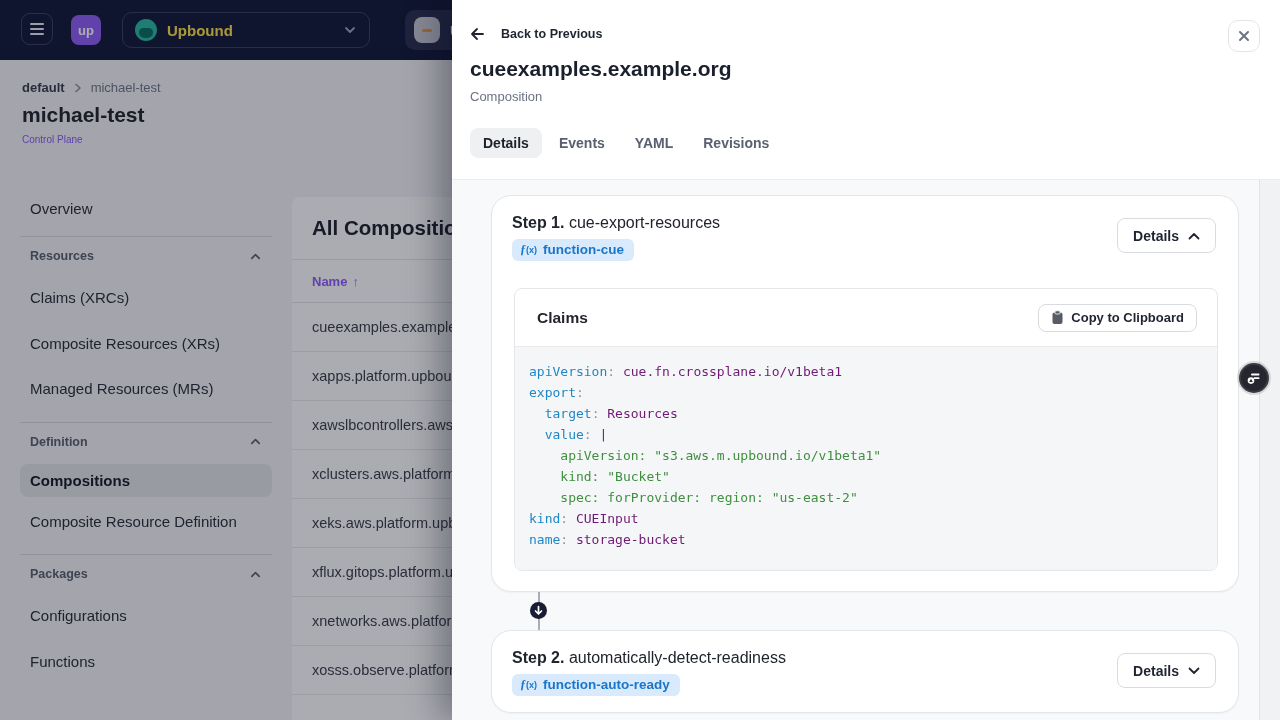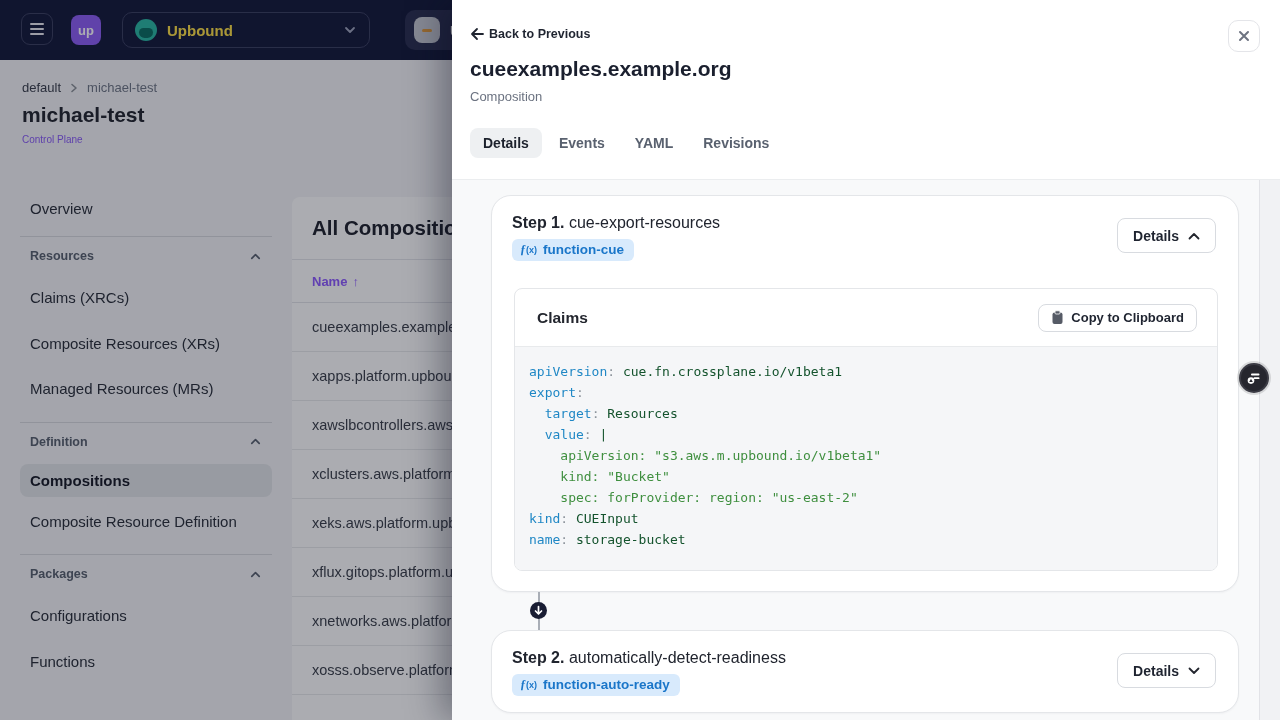--- a/index.html
+++ b/index.html
@@ -15,21 +15,21 @@
   .org-avatar { width: 22px; height: 22px; border-radius: 50%; background: #2bb8a3; position: relative; overflow: hidden; flex: none; }
   .org-avatar:after { content: ""; position: absolute; left: 4px; top: 9px; width: 14px; height: 10px; background: #0c6e62; border-radius: 7px 7px 9px 9px; }
   .org-name { color: #fde047; font-size: 15px; font-weight: 700; flex: 1; }
   .acct-pill { position: absolute; left: 405px; top: 10px; width: 120px; height: 40px; border-radius: 10px; background: #2b3051; display: flex; align-items: center; padding: 0 9px; gap: 10px; cursor: pointer; }
   .acct-avatar { width: 26px; height: 26px; border-radius: 8px; background: #c7cad3; position: relative; flex: none; }
   .acct-avatar:after { content: ""; position: absolute; left: 8px; top: 12px; width: 10px; height: 2.5px; background: #e09a3e; border-radius: 2px; }
   .acct-label { color: #fff; font-size: 15px; font-weight: 700; }
 
   .page-head { position: absolute; left: 22px; top: 80px; z-index: 1; }
   .breadcrumb { display: flex; align-items: center; gap: 7px; font-size: 13px; }
-  .crumb-a { color: #3a3f4c; font-weight: 400; cursor: pointer; }
+  .crumb-a { color: #3a3f4c; font-weight: 700; cursor: pointer; }
   .crumb-b { color: #707786; }
   .page-title { margin-top: 8px; font-size: 21px; font-weight: 700; color: #23262f; }
   .page-sub { margin-top: 7px; font-size: 10px; color: #8b5cf6; }
 
   .sidebar { position: absolute; left: 16px; top: 190px; width: 260px; z-index: 1; }
   .side-item { height: 45.5px; display: flex; align-items: center; padding: 0 10px 0 14px; font-size: 15px; color: #2b303b; border-radius: 8px; cursor: pointer; }
   .side-item.first { height: 36px; }
   .side-item.active { background: #e3e5e9; font-weight: 700; color: #171b26; height: 33px; margin: 3px 4px 2px 4px; padding-left: 10px; }
   .side-divider { height: 1px; background: #d8dade; margin: 10px 4px 0 4px; }
   .side-header { height: 38px; display: flex; align-items: center; justify-content: space-between; padding: 0 14px; font-size: 12.5px; font-weight: 700; color: #59616f; cursor: pointer; }
@@ -38,21 +38,21 @@
   .main-title { height: 63px; display: flex; align-items: center; padding: 0 20px; font-size: 20.5px; font-weight: 700; color: #20242e; border-bottom: 1px solid #e4e6ea; white-space: nowrap; }
   .col-head { height: 43px; display: flex; align-items: center; padding: 0 20px; font-size: 13px; font-weight: 700; color: #8f5cff; border-bottom: 1px solid #e2e4e8; gap: 5px; cursor: pointer; }
   .t-row { height: 49px; display: flex; align-items: center; padding: 0 20px; font-size: 14.5px; color: #3c414b; border-bottom: 1px solid #e8eaec; white-space: nowrap; cursor: pointer; }
 
   
   .scrim { position: absolute; inset: 0; background: rgba(10, 12, 26, 0.34); z-index: 5; }
 
   
   .panel { position: absolute; left: 452px; top: 0; width: 828px; height: 720px; background: #fff; z-index: 10; box-shadow: -12px 0 32px rgba(10,12,30,0.35); }
   .panel-header { position: relative; height: 180px; background: #fff; border-bottom: 1px solid #ebedef; }
-  .back-link { position: absolute; left: 18px; top: 27px; display: flex; align-items: center; gap: 4px; cursor: pointer; }
+  .back-link { position: absolute; left: 18px; top: 27px; display: flex; align-items: center; gap: 16px; cursor: pointer; }
   .back-link span { font-size: 12.5px; font-weight: 700; color: #1f2430; }
   .close-btn { position: absolute; right: 20px; top: 20px; width: 32px; height: 32px; border: 1.5px solid #e4e5e9; border-radius: 10px; background: #fff; display: flex; align-items: center; justify-content: center; cursor: pointer; }
   .panel-title { position: absolute; left: 18px; top: 57px; font-size: 21px; font-weight: 700; color: #1a1f2e; }
   .panel-sub { position: absolute; left: 18px; top: 89px; font-size: 13px; color: #6b7280; }
   .tabs { position: absolute; left: 18px; top: 128px; display: flex; gap: 4px; }
   .tab { height: 30px; padding: 0 13px; display: flex; align-items: center; font-size: 14px; font-weight: 600; color: #59616f; border-radius: 8px; cursor: pointer; }
   .tab.active { background: #eef0f2; color: #1c212c; font-weight: 700; }
 
   .panel-body { position: relative; height: 540px; background: #f8f9fa; overflow: hidden; }
   .rail { position: absolute; right: 0; top: 0; bottom: 0; width: 21px; background: #f1f2f4; border-left: 1px solid #e2e3e7; }
@@ -65,21 +65,21 @@
   .fn-badge { display: inline-flex; align-items: center; gap: 6px; margin: 7px 0 0 20px; padding: 3px 10px 4px 8px; background: #d8eafc; border-radius: 6px; color: #1a76c9; font-size: 13.5px; font-weight: 600; }
   .fx-icon { font-size: 12px; font-style: italic; font-family: "Liberation Serif", serif; }
   .fx-icon .fx-sub { font-size: 9px; font-style: normal; font-family: "Liberation Sans", sans-serif; }
   .details-btn { position: absolute; right: 22px; top: 22px; height: 35px; padding: 0 15px; background: #fff; border: 1px solid #d8dbe0; border-radius: 8px; display: flex; align-items: center; gap: 9px; font-size: 14px; font-weight: 700; color: #1f2430; cursor: pointer; }
 
   .input-card { position: absolute; left: 22px; top: 92px; width: 704px; height: 283px; border: 1px solid #e4e6e9; border-radius: 8px; background: #fff; overflow: hidden; }
   .input-head { height: 58px; display: flex; align-items: center; justify-content: space-between; padding: 0 20px 0 22px; border-bottom: 1px solid #e8eaec; }
   .input-title { font-size: 15.5px; font-weight: 700; color: #23262e; }
   .copy-btn { height: 28px; padding: 8px 12px; background: #fff; border: 1px solid #d8dbe0; border-radius: 8px; display: flex; align-items: center; gap: 7px; font-size: 13px; font-weight: 700; color: #1f2430; cursor: pointer; }
   .code-block { height: 224px; background: #f5f6f8; padding: 14px 14px 0 14px; font-family: "DejaVu Sans Mono", monospace; font-size: 13px; line-height: 21px; white-space: pre; overflow: hidden; }
-  .tok-key { color: #1f87c5; } .tok-punct { color: #8d949c; } .tok-val { color: #14532d; } .tok-str { color: #3f8f3f; } .tok-plain { color: #23272d; }
+  .tok-key { color: #1f87c5; } .tok-punct { color: #8d949c; } .tok-val { color: #701a75; } .tok-str { color: #3f8f3f; } .tok-plain { color: #23272d; }
 
   .connector-line { position: absolute; left: 86px; top: 412px; width: 2px; height: 38px; background: #a9aeb6; }
   .connector-dot { position: absolute; left: 78px; top: 422px; width: 17px; height: 17px; border-radius: 50%; background: #191d33; display: flex; align-items: center; justify-content: center; }
 
   .inspector-fab { position: absolute; left: 787px; top: 183px; width: 30px; height: 30px; border-radius: 50%; background: #26262e; border: 2px solid #3b3b44; box-shadow: 0 0 0 2px rgba(0,0,0,0.12); display: flex; align-items: center; justify-content: center; cursor: pointer; z-index: 3; }
 </style>
 </head>
 <body>
 
 <div class="topbar">

